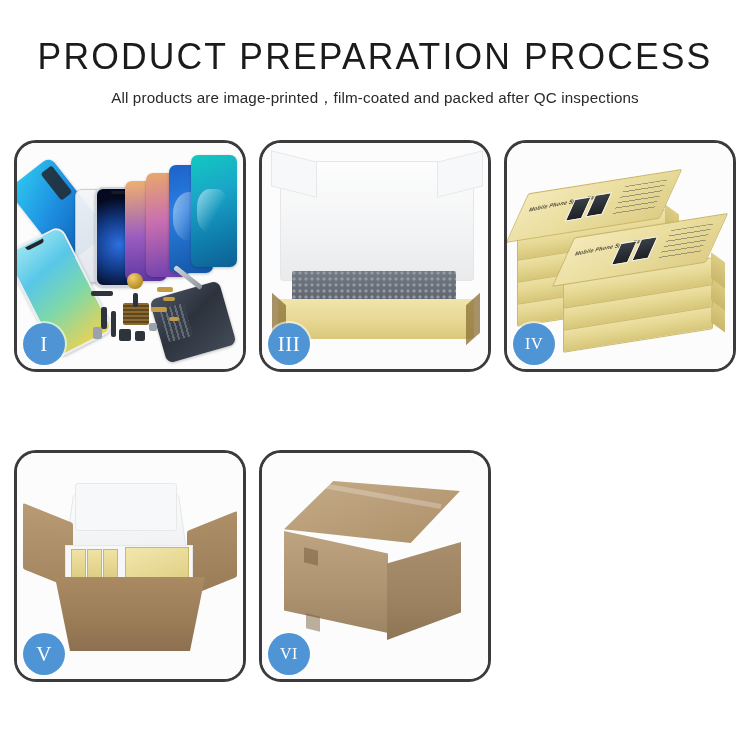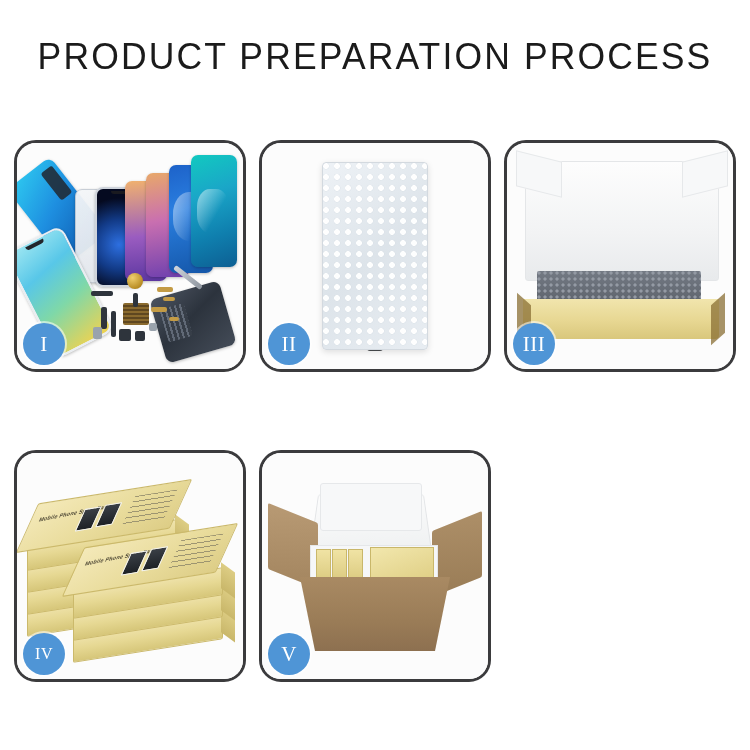--- a/index.html
+++ b/index.html
@@ -343,20 +343,21 @@
   .p6 .tapeB {
     position: absolute; left: 44px; top: 162px; width: 14px; height: 15px;
     background: rgba(120,95,62,.5); transform: skewY(14deg);
   }
 </style>
 </head>
 <body>
 
 <div class="header">
   <h1 class="page-title">PRODUCT PREPARATION PROCESS</h1>
+  <p class="page-subtitle">All products are image-printed，film-coated and packed after QC inspections</p>
 </div>
 
 <div class="grid">
 
   <div class="panel p1">
     <div class="panel-inner">
       <div class="scr s-blue-tilt"></div>
       <div class="scr s-glass"></div>
       <div class="scr s-front"></div>
       <div class="scr s-back2"></div>
@@ -379,32 +380,20 @@
         <div class="pt dark" style="left:46px;top:58px;width:10px;height:10px;"></div>
         <div class="pt gold" style="left:62px;top:34px;width:16px;height:5px;"></div>
         <div class="pt silver" style="left:60px;top:50px;width:8px;height:8px;"></div>
         <div class="pt dark" style="left:44px;top:20px;width:5px;height:14px;"></div>
         <div class="pt gold" style="left:80px;top:44px;width:10px;height:4px;"></div>
       </div>
     </div>
     <div class="badge">I</div>
   </div>
 
-  <div class="panel p2">
-    <div class="panel-inner">
-      <div class="inner-part"></div>
-      <div class="flex-strip"></div>
-      <div class="tape" style="left:50%;margin-left:-10px;top:26px;width:14px;height:8px;"></div>
-      <div class="tape" style="left:50%;margin-left:-18px;top:84px;width:16px;height:9px;"></div>
-      <div class="tape" style="left:62px;bottom:30px;width:11px;height:20px;"></div>
-      <div class="tape" style="right:62px;bottom:28px;width:11px;height:22px;"></div>
-      <div class="bubble-bag"></div>
-    </div>
-    <div class="badge">II</div>
-  </div>
 
   <div class="panel p3">
     <div class="panel-inner">
       <div class="lid"></div>
       <div class="foam"></div>
       <div class="tray"></div>
     </div>
     <div class="badge">III</div>
   </div>
 
@@ -459,14 +448,25 @@
       <div class="inner-white"></div>
       <div class="ybox" style="left:54px;"></div>
       <div class="ybox" style="left:70px;"></div>
       <div class="ybox" style="left:86px;"></div>
       <div class="ybox-flat"></div>
       <div class="carton"></div>
     </div>
     <div class="badge">V</div>
   </div>
 
+  <div class="panel p6">
+    <div class="panel-inner">
+      <div class="box-top"></div>
+      <div class="box-left"></div>
+      <div class="box-right"></div>
+      <div class="seam"></div>
+      <div class="tapeA"></div>
+      <div class="tapeB"></div>
+    </div>
+    <div class="badge wide">VI</div>
+  </div>
 
 </div>
 
 </body></html>

